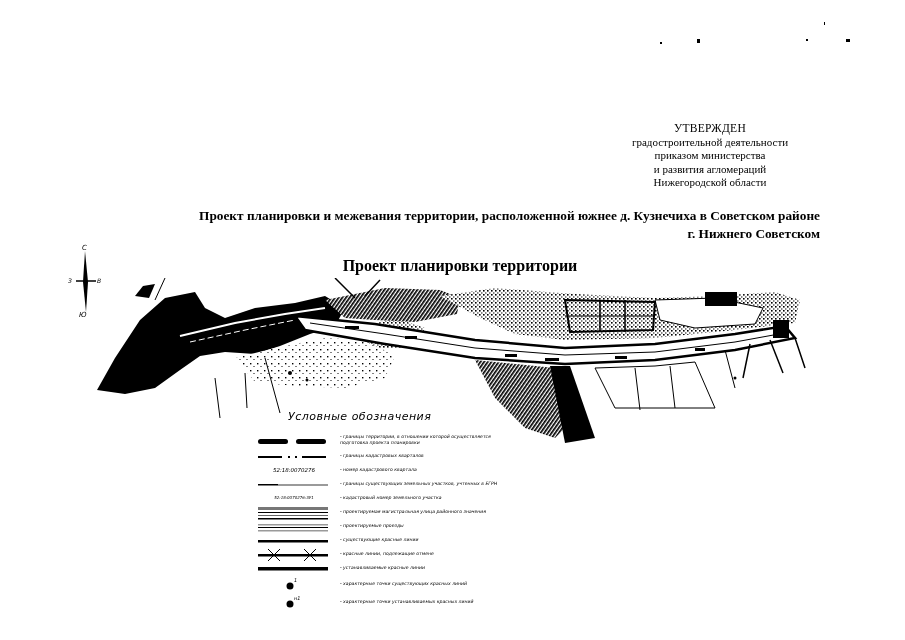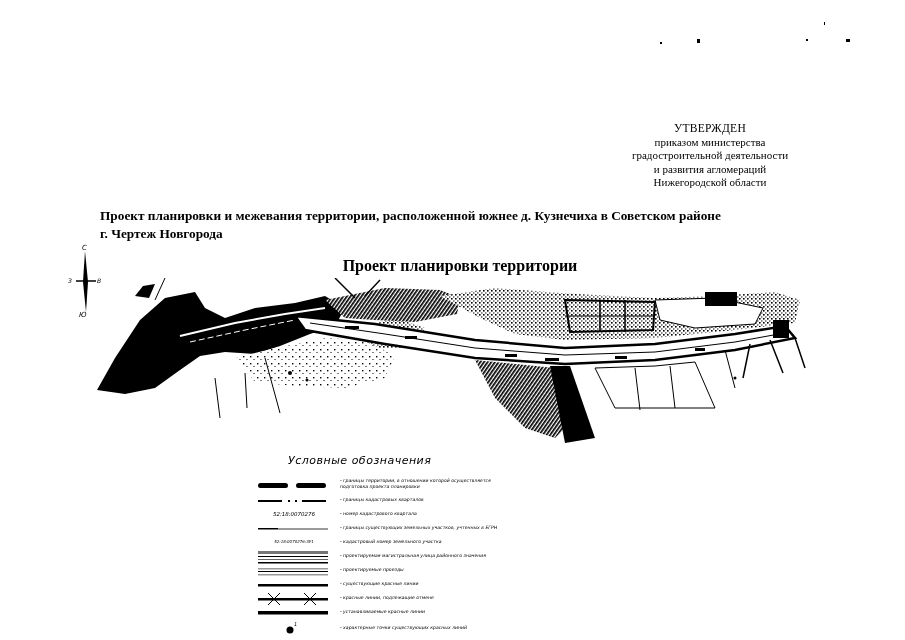--- a/index.html
+++ b/index.html
@@ -1,49 +1,49 @@
 <!DOCTYPE html>
 <html><head>
 <meta charset="utf-8">
 <style>
   html,body{margin:0;padding:0;background:#fff;}
   body{width:905px;height:640px;position:relative;overflow:hidden;font-family:"Liberation Serif",serif;color:#000;}
   .approval{position:absolute;left:600px;top:94px;width:220px;text-align:center;font-size:11px;line-height:13.6px;margin-top:28px;}
   .approval .title{font-size:11.5px;letter-spacing:0.3px;}
-  .main-title{position:absolute;left:100px;top:207px;width:720px;text-align:left;font-weight:bold;font-size:13.3px;line-height:18px;}
+  .main-title{position:absolute;left:100px;top:207px;width:720px;text-align:right;font-weight:bold;font-size:13.3px;line-height:18px;}
   .sub-title{position:absolute;left:300px;top:258px;width:320px;text-align:center;font-weight:bold;font-size:16px;line-height:16px;}
   .compass{position:absolute;left:64px;top:242px;width:50px;height:75px;}
   .map{position:absolute;left:95px;top:278px;width:720px;height:170px;}
   .legend{position:absolute;left:258px;top:410px;width:270px;font-family:"DejaVu Sans",sans-serif;}
-  .legend-title{font-style:italic;font-size:11px;text-align:left;padding-left:30px;margin-bottom:8px;letter-spacing:0.5px;margin-top:44px;}
+  .legend-title{font-style:italic;font-size:11px;text-align:left;padding-left:30px;margin-bottom:8px;letter-spacing:0.5px;}
   .lg-row{position:relative;height:14px;display:flex;align-items:center;}
   .lg-sym{width:72px;height:14px;position:relative;flex:none;}
   .lg-text{font-size:4.6px;font-style:italic;margin-left:10px;line-height:6px;white-space:nowrap;}
   .speck{position:absolute;background:#000;}
 </style>
 </head>
 <body>
 
 <div class="speck" style="left:660px;top:42px;width:2px;height:2px;"></div>
 <div class="speck" style="left:697px;top:39px;width:3px;height:4px;"></div>
 <div class="speck" style="left:806px;top:39px;width:2px;height:2px;"></div>
 <div class="speck" style="left:824px;top:22px;width:1px;height:3px;"></div>
 <div class="speck" style="left:846px;top:39px;width:4px;height:3px;"></div>
 
 <div class="approval">
   <div class="title">УТВЕРЖДЕН</div>
+  <div>градостроительной деятельности</div>
   <div>приказом министерства</div>
-  <div>градостроительной деятельности</div>
   <div>и развития агломераций</div>
   <div>Нижегородской области</div>
 </div>
 
 <div class="main-title">
   <div>Проект планировки и межевания территории, расположенной южнее д. Кузнечиха в Советском районе</div>
-  <div>г. Чертеж Новгорода</div>
+  <div>г. Нижнего Советском</div>
 </div>
 <div class="sub-title">
   <div>Проект планировки территории</div>
 </div>
 
 <div class="compass">
   <svg width="50" height="75" viewBox="0 0 50 75">
     <polygon points="21,9 24,40 22,70 19,40" fill="#000"></polygon>
     <line x1="12" y1="39" x2="32" y2="39" stroke="#000" stroke-width="1.5"></line>
     <text x="18" y="8" font-size="7" font-style="italic" font-family="DejaVu Sans, sans-serif">С</text>

